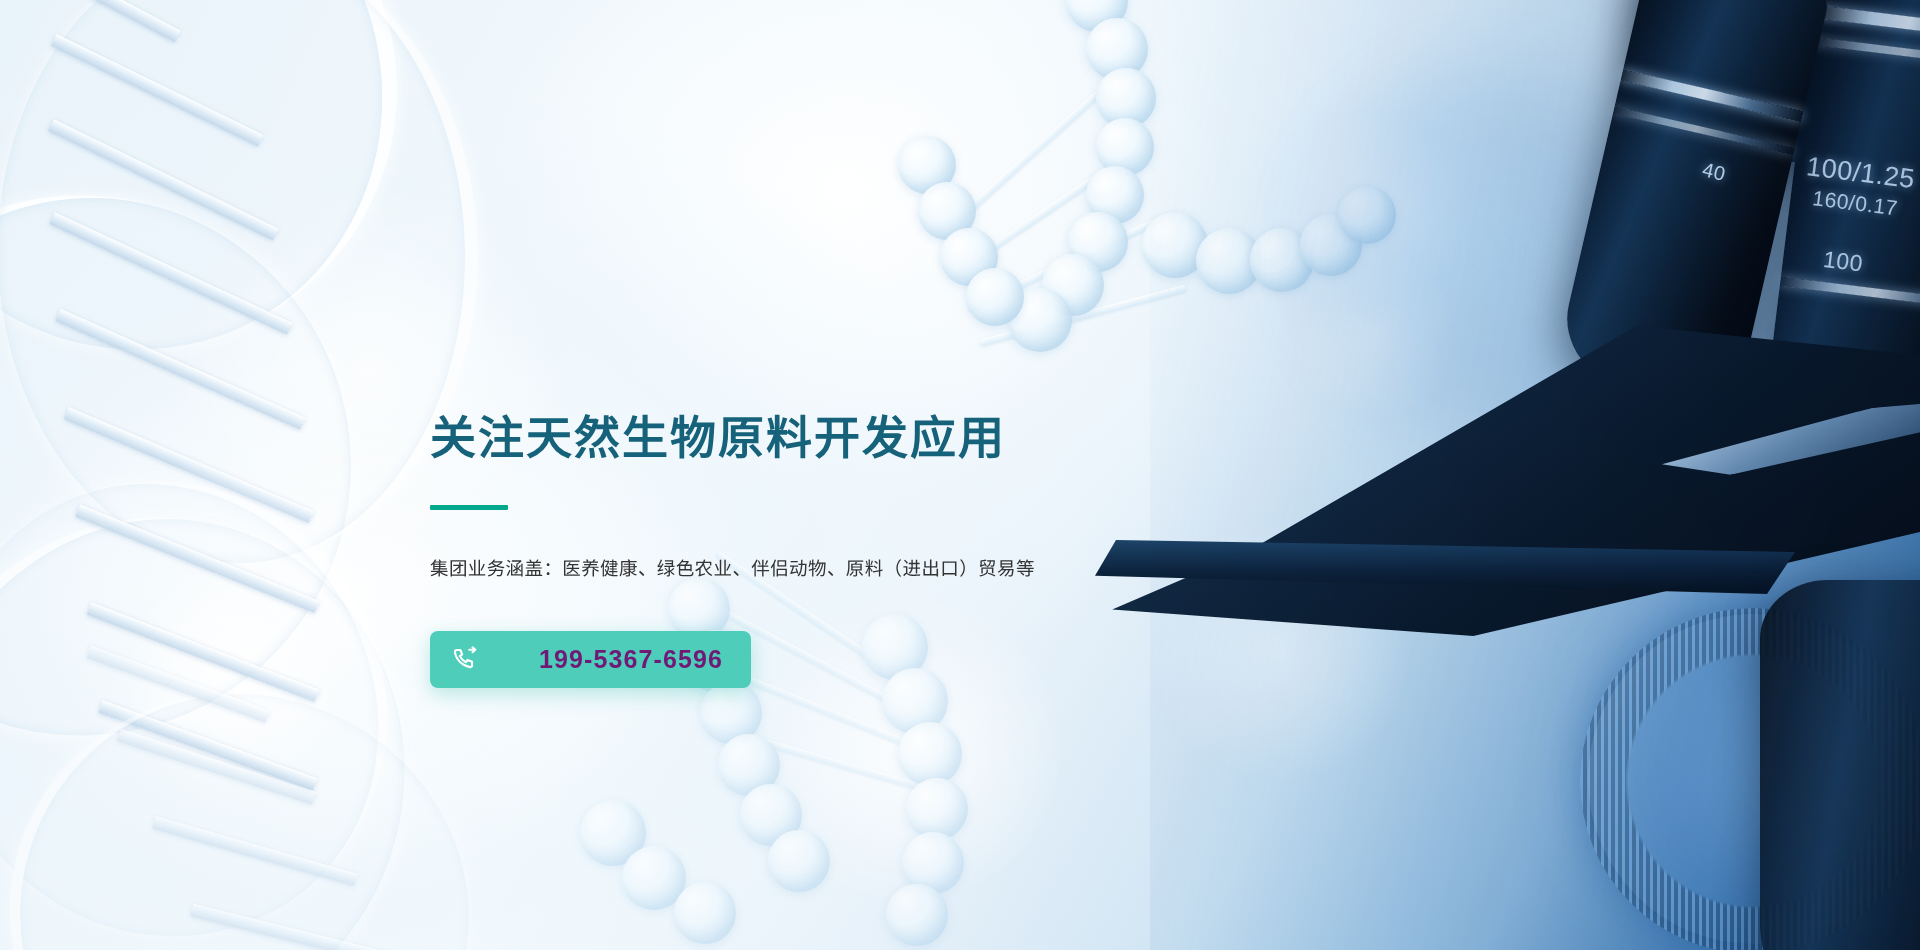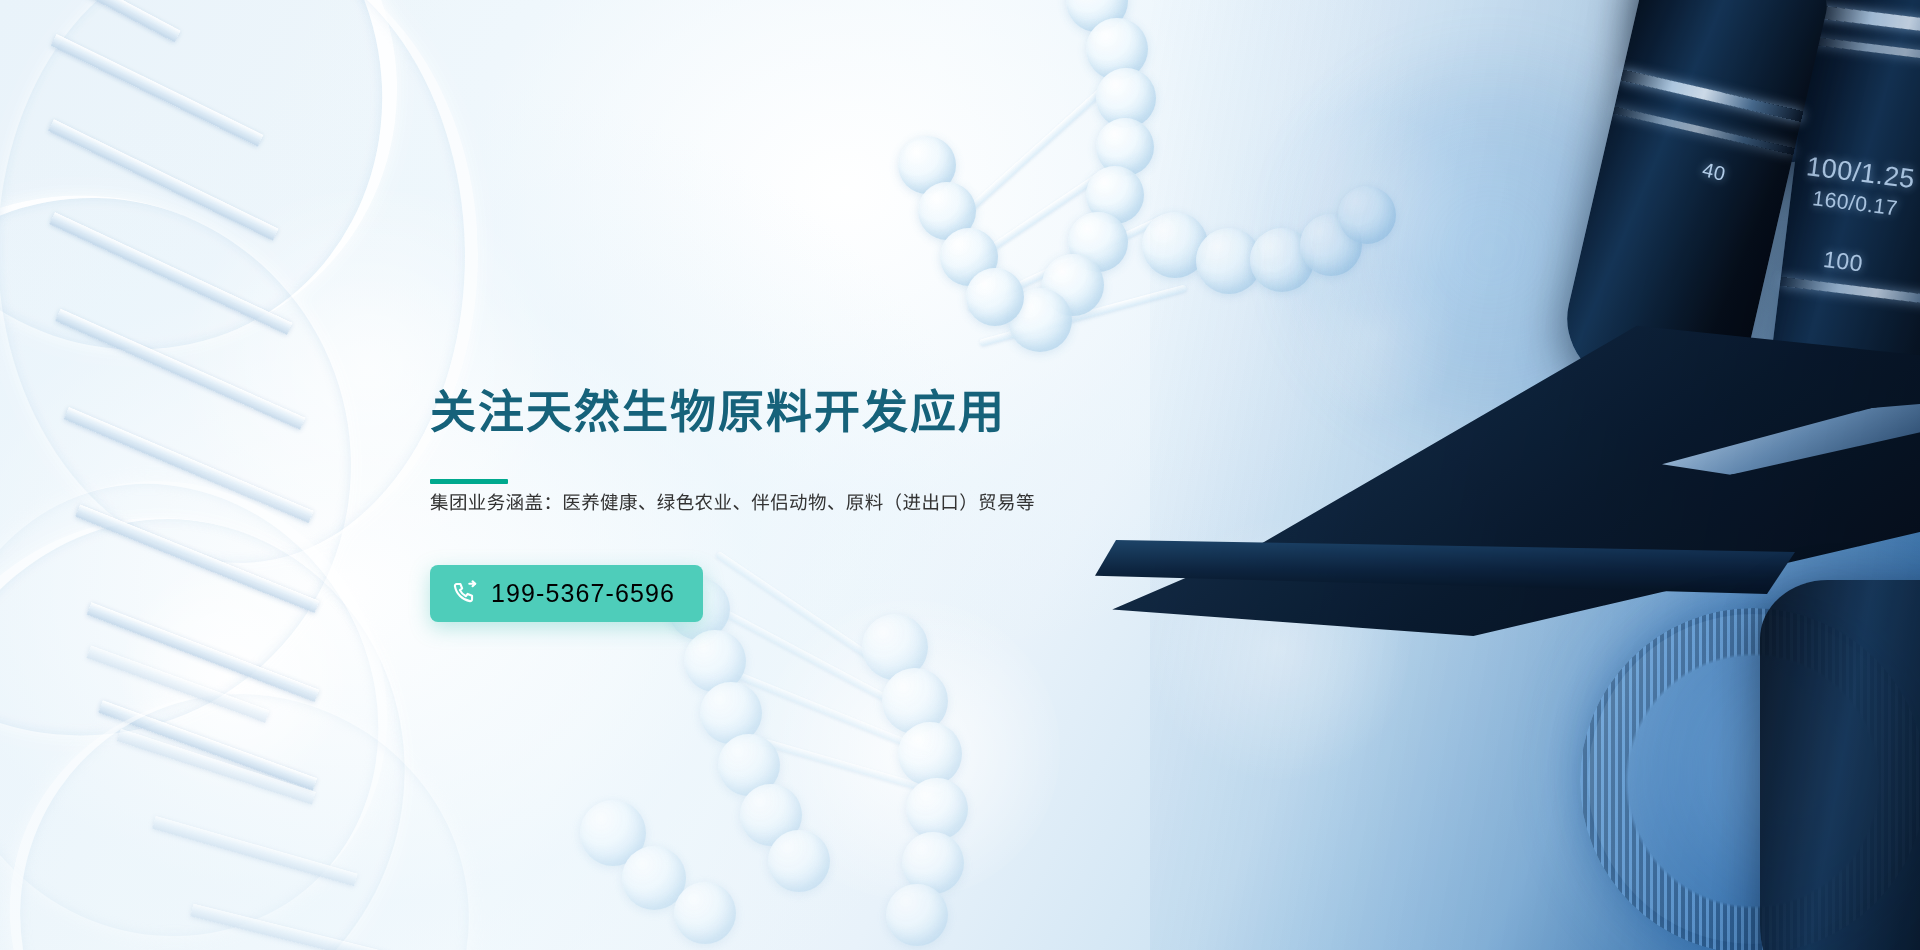--- a/index.html
+++ b/index.html
@@ -97,44 +97,44 @@
   }
   .knob-ridge {
     position:absolute; border-radius:50%;
     background:repeating-linear-gradient(90deg, rgba(150,205,250,.85) 0 3px, rgba(10,35,62,.5) 3px 7px);
     -webkit-mask-image:radial-gradient(closest-side, transparent 0 72%, #000 74% 100%);
             mask-image:radial-gradient(closest-side, transparent 0 72%, #000 74% 100%);
   }
 
   
   .content {
-    position:absolute; left:430px; top:386px; width:900px; z-index:40;
+    position:absolute; left:430px; top:412px; width:900px; z-index:40;
   }
   .hero-title {
     font-size:46px; font-weight:bold; line-height:1.16;
     letter-spacing:2px; white-space:nowrap;
   }
   .title-rule {
     width:78px; height:5px; margin-top:40px; border-radius:1px;
   }
   .hero-desc {
-    font-size:18.5px; line-height:2.1; letter-spacing:.4px;
+    margin-top:40px; font-size:18.5px; line-height:2.1; letter-spacing:.4px;
   }
   .hero-desc p { white-space:nowrap; }
 
   .phone-btn {
     display:inline-flex; align-items:center; gap:12px;
     margin-top:42px; padding:15px 28px 15px 22px;
     border:0; border-radius:8px; cursor:pointer;
     box-shadow:0 6px 20px rgba(60,190,175,.34);
   }
   .phone-btn .pico { display:block; width:27px; height:27px; flex:0 0 27px; }
   .phone-btn .pnum {
-    font-size:25px; font-weight:400; color:#000000;
-    letter-spacing:1.1px; line-height:1; white-space:nowrap;
+    font-size:25px; font-weight:700; color:#701a75;
+    letter-spacing:1.1px; line-height:1; white-space:nowrap;margin-left:48px;
   }
 </style>
 </head>
 <body>
 
 <div class="hero">
 
   <div>
 
     <div class="bokeh" style="left:120px;top:560px;width:230px;height:230px;background:radial-gradient(circle,rgba(255,255,255,.95) 0%,rgba(255,255,255,.45) 45%,rgba(255,255,255,0) 72%);"></div>

